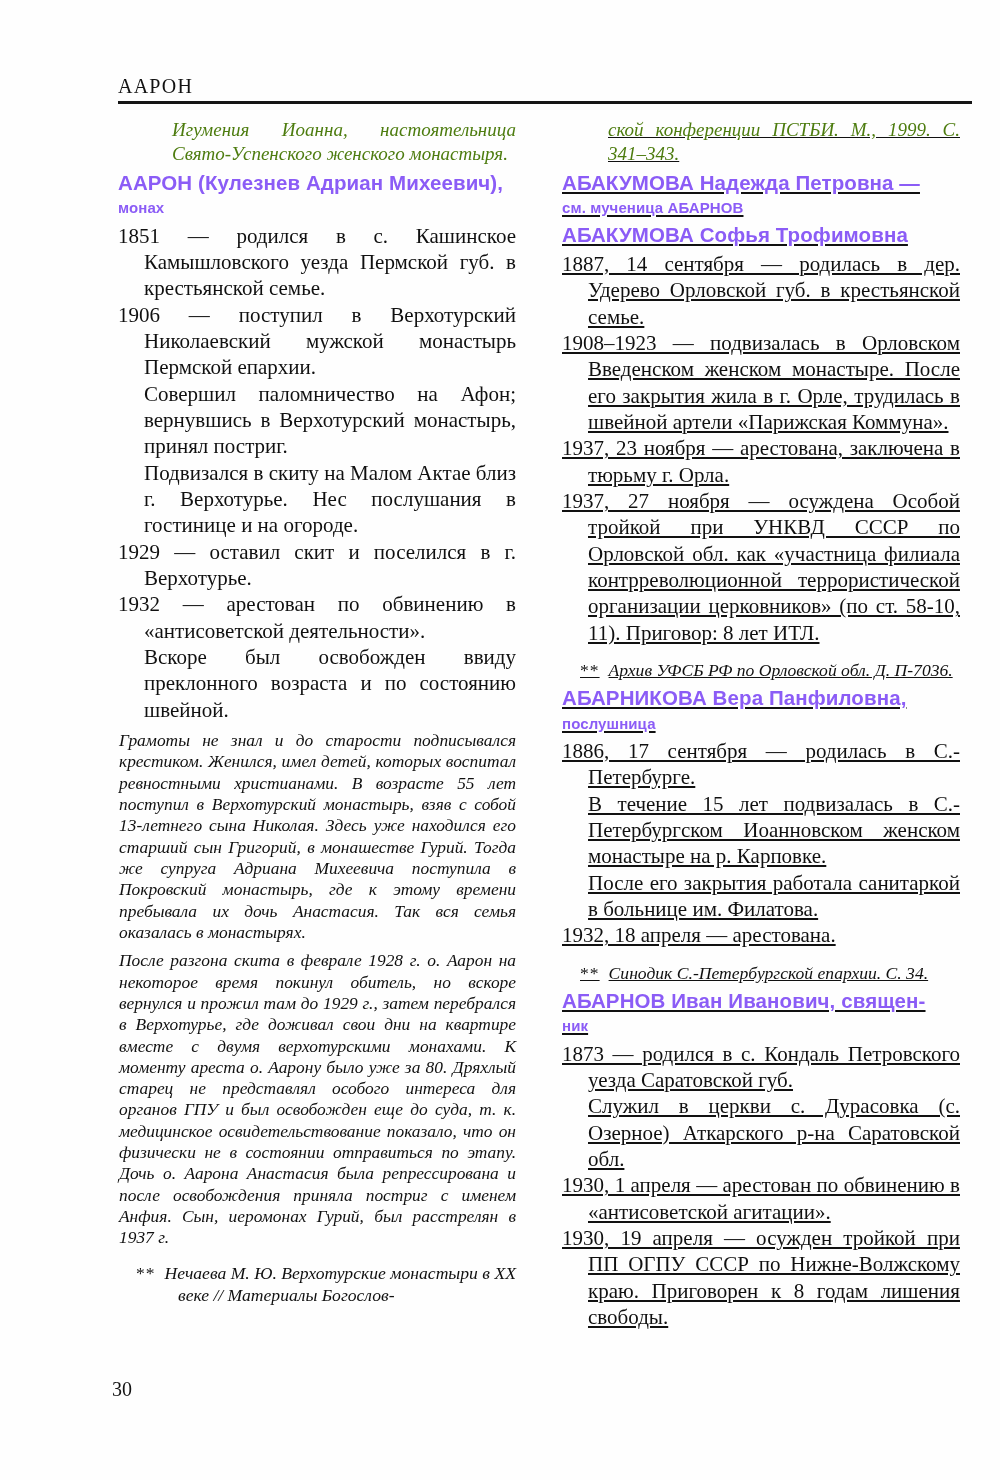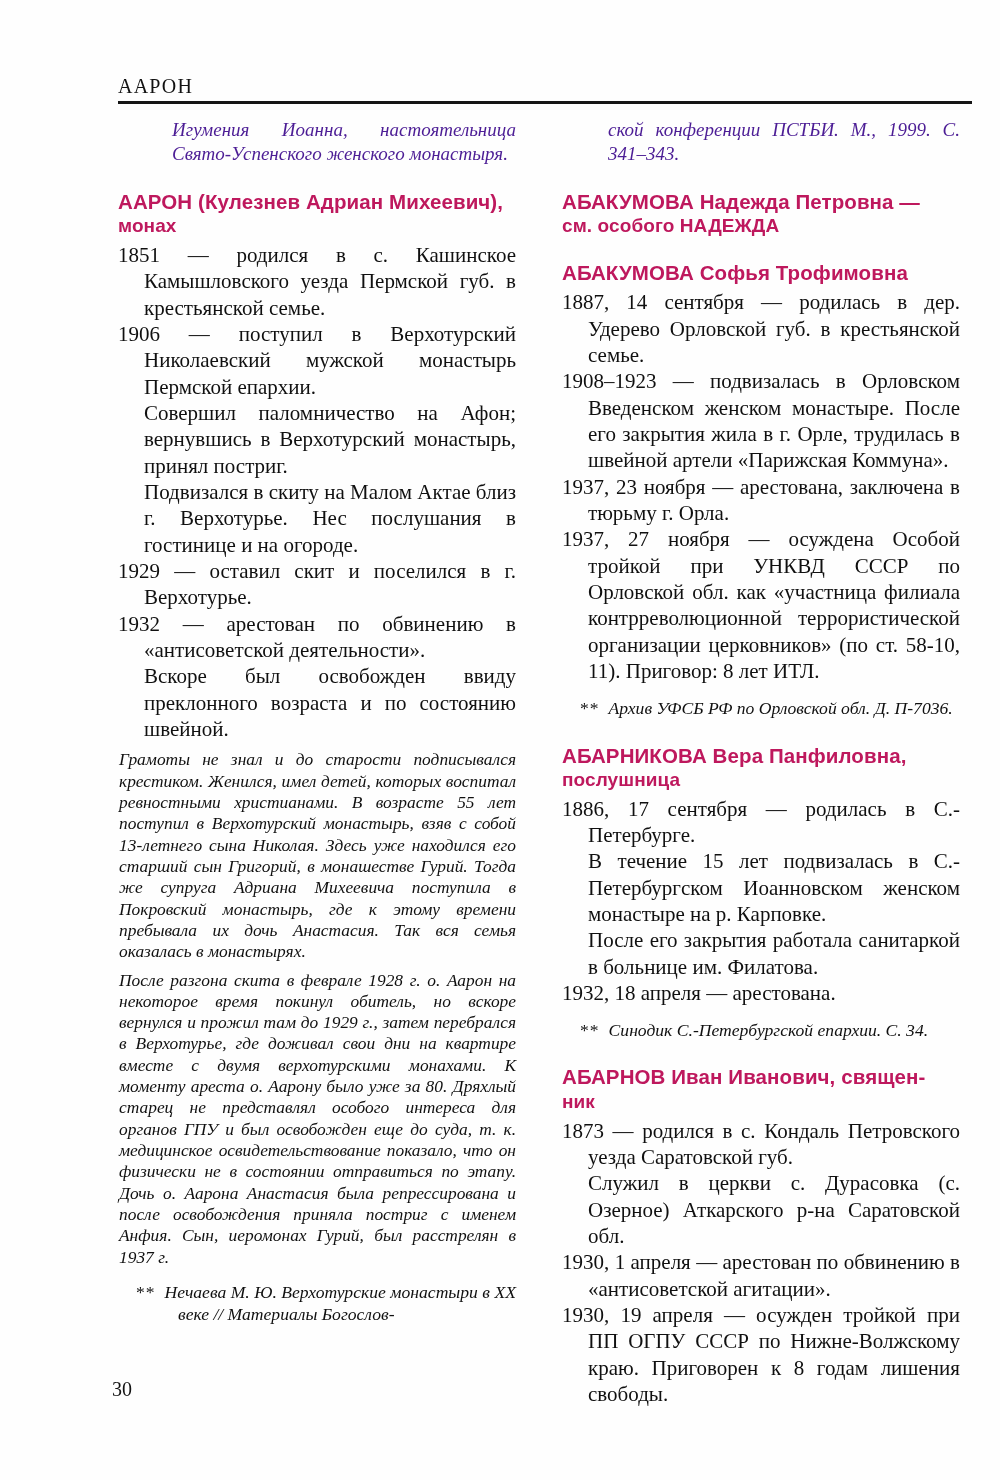--- a/index.html
+++ b/index.html
@@ -54,36 +54,36 @@
     left: 0;
     top: 118px;
     width: 1000px;
   }
   .col {
     position: absolute;
     top: 0;
     width: 398px;
   }
   .col-left  { left: 118px; }
-  .col-right { left: 562px; }
+  .col-right { left: 562px; text-decoration: underline; }
 
   
   .entry-head {
     font-family: "Liberation Sans", "DejaVu Sans", sans-serif;
     font-weight: bold;
     font-size: 20.5px;
     line-height: 1.14;
-    margin: 24px 0 5px 0;
-    text-align: justify;
-    text-justify: inter-word;
-    color: #be185d;
+    margin: 5px 0 5px 0;
+    text-align: justify;
+    text-justify: inter-word;
+    color: #8b5cf6;
     letter-spacing: 0.1px;
   }
   .entry-head:first-child { margin-top: 0; }
-  .entry-head .rest { font-size: 19px; }
+  .entry-head .rest { font-size: 15px; }
 
   .para {
     font-size: 21px;
     line-height: 1.255;
     text-align: justify;
     text-justify: inter-word;
     margin: 0 0 0 0;
     padding-left: 26px;
     text-indent: -26px;
     color: #101010;
@@ -105,21 +105,21 @@
   }
 
   .italic-note {
     font-style: italic;
     font-size: 19px;
     line-height: 1.26;
     text-align: justify;
     text-justify: inter-word;
     padding-left: 54px;
     margin: 0;
-    color: #4c1d95;
+    color: #4d7c0f;
   }
   .italic-note.right-top { padding-left: 46px; }
 
   .ref {
     font-style: italic;
     font-size: 17.6px;
     line-height: 1.26;
     text-align: justify;
     text-justify: inter-word;
     margin: 13px 0 0 0;
@@ -180,21 +180,21 @@
       <p class="ref"><span class="stars">**</span><span>Нечаева М. Ю. Верхотурские монастыри в XX веке // Материалы Богослов-</span></p>
     </div>
 
     <div class="col col-right">
 
       <div class="italic-note right-top">ской конференции ПСТБИ. М., 1999. С. 341–343.</div>
 
       <div class="entry-head">
         <span>АБАКУМОВА Надежда Петровна —</span>
         <br>
-        <span class="rest">см. особого НАДЕЖДА</span>
+        <span class="rest">см. мученица АБАРНОВ</span>
       </div>
 
       <div class="entry-head">
         <span>АБАКУМОВА Софья Трофимовна</span>
       </div>
       <p class="para">1887, 14 сентября — родилась в дер. Удерево Орловской губ. в крестьянской семье.</p>
       <p class="para">1908–1923 — подвизалась в Орловском Введенском женском монастыре. После его закрытия жила в г. Орле, трудилась в швейной артели «Парижская Коммуна».</p>
       <p class="para">1937, 23 ноября — арестована, заключена в тюрьму г. Орла.</p>
       <p class="para">1937, 27 ноября — осуждена Особой тройкой при УНКВД СССР по Орловской обл. как «участница филиала контрреволюционной террористической организации церковников» (по ст. 58-10, 11). Приговор: 8 лет ИТЛ.</p>
       <p class="ref"><span class="stars">**</span><span>Архив УФСБ РФ по Орловской обл. Д. П-7036.</span></p>

